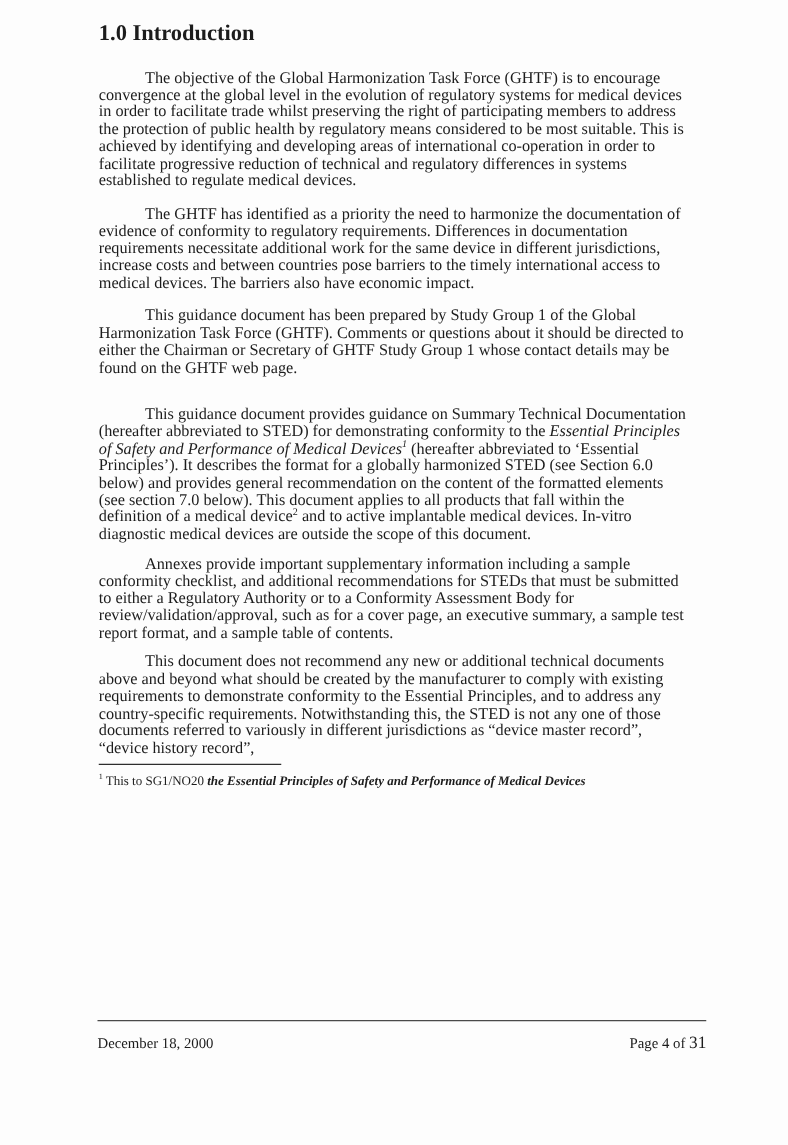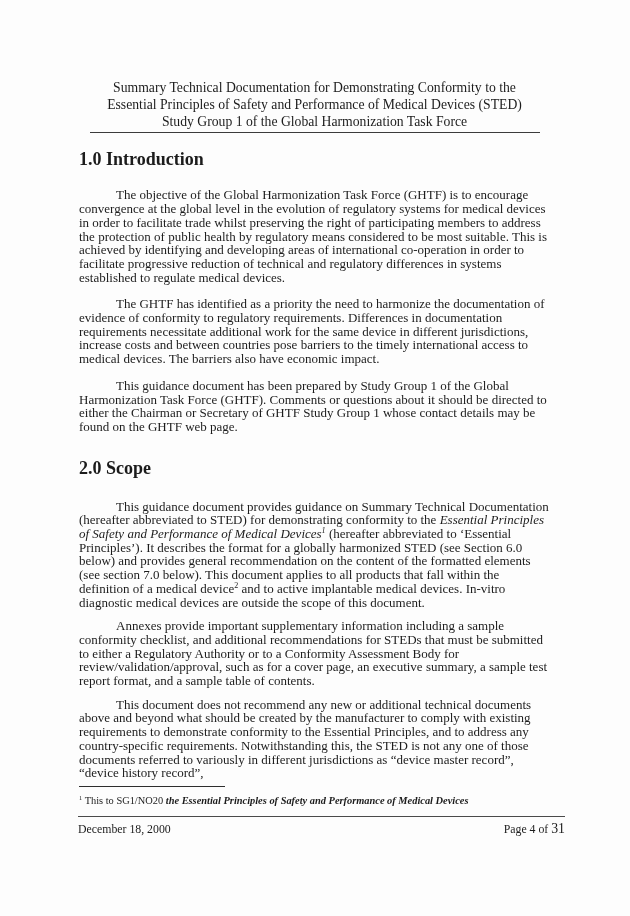--- a/index.html
+++ b/index.html
@@ -66,21 +66,21 @@
     margin: 2px 0 0 0;
     font-size: 10.4px;
     line-height: 12.6px;
   }
   .footer-block {
     position: absolute;
     left: 78px;
     top: 816px;
     width: 487px;
     border-top: 1.5px solid #4a4a4a;
-    padding-top: 4px;
+    padding-top: 9px;
     display: flex;
     justify-content: space-between;
     align-items: baseline;
   }
   .footer-date {
     font-size: 11.8px;
   }
   .footer-page {
     font-size: 11.8px;
     margin-left: 33px;
@@ -88,37 +88,29 @@
   .footer-page .total {
     font-size: 13.8px;
   }
 </style>
 </head>
 <body>
 
 <div class="page">
   <div class="content">
 
-    <div class="title-block">
-      <div>Summary Technical Documentation for Demonstrating Conformity to the</div>
-      <div>Essential Principles of Safety and Performance of Medical Devices (STED)</div>
-      <div>Study Group 1 of the Global Harmonization Task Force</div>
-    </div>
 
     <div class="sec-heading" id="sec1-heading">
       <span class="num">1.0</span><span>Introduction</span>
     </div>
 
     <p class="body-par first-par"><span>The objective of the Global Harmonization Task Force (GHTF) is to encourage convergence at the global level in the evolution of regulatory systems for medical devices in order to facilitate trade whilst preserving the right of participating members to address the protection of public health by regulatory means considered to be most suitable.  This is achieved by identifying and developing areas of international co-operation in order to facilitate progressive reduction of technical and regulatory differences in systems established to regulate medical devices.</span></p>
     <p class="body-par"><span>The GHTF has identified as a priority the need to harmonize the documentation of evidence of conformity to regulatory requirements.  Differences in documentation requirements necessitate additional work for the same device in different jurisdictions, increase costs and between countries pose barriers to the timely international access to medical devices.  The barriers also have economic impact.</span></p>
     <p class="body-par"><span>This guidance document has been prepared by Study Group 1 of the Global Harmonization Task Force (GHTF).  Comments or questions about it should be directed to either the Chairman or Secretary of GHTF Study Group 1 whose contact details may be found on the GHTF web page.</span></p>
 
-    <div class="sec-heading" id="sec2-heading">
-      <span class="num">2.0</span><span>Scope</span>
-    </div>
 
     <p class="body-par" id="sec2-p1"><span>This guidance document provides guidance on Summary Technical Documentation (hereafter abbreviated to STED) for demonstrating conformity to the </span><span style="font-style: italic;">Essential Principles of Safety and Performance of Medical Devices</span><sup style="font-style: italic;">1</sup><span> (hereafter abbreviated to ‘Essential Principles’). It describes the format for a globally harmonized STED (see Section 6.0 below) and provides general recommendation on the content of the formatted elements (see section 7.0 below). This document applies to all products that fall within the definition of a medical device</span><sup>2</sup><span> and to active implantable medical devices.  In-vitro diagnostic medical devices are outside the scope of this document.</span></p>
     <p class="body-par" id="sec2-p2"><span>Annexes provide important supplementary information including a sample conformity checklist, and additional recommendations for STEDs that must be submitted to either a Regulatory Authority or to a Conformity Assessment Body for review/validation/approval, such as for a cover page, an executive summary, a sample test report format, and a sample table of contents.</span></p>
     <p class="body-par" id="sec2-p3"><span>This document does not recommend any new or additional technical documents above and beyond what should be created by the manufacturer to comply with existing requirements to demonstrate conformity to the Essential Principles, and to address any country-specific requirements.  Notwithstanding this, the STED is not any one of those documents referred to variously in different jurisdictions as “device master record”, “device history record”,</span></p>
 
     <hr class="footnote-rule">
     <p class="footnote"><sup>1</sup><span> This to SG1/NO20 </span><span style="font-style: italic; font-weight: bold;">the Essential Principles of Safety and Performance of Medical Devices</span></p>
 
   </div>
 

